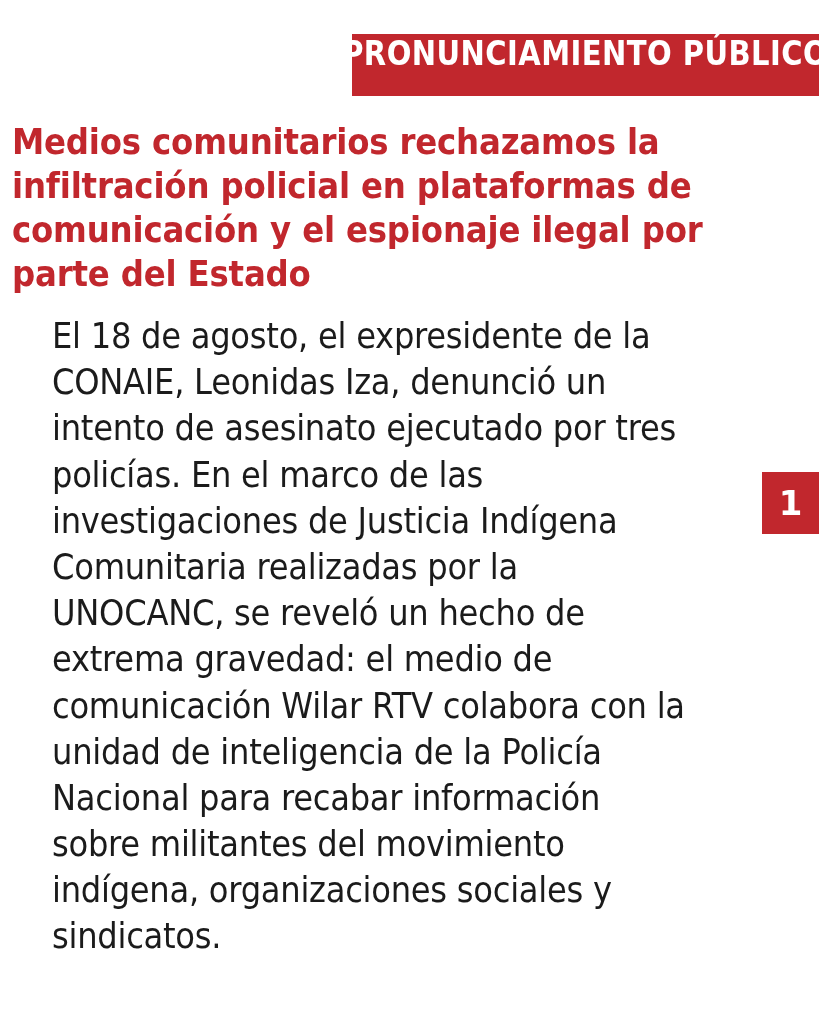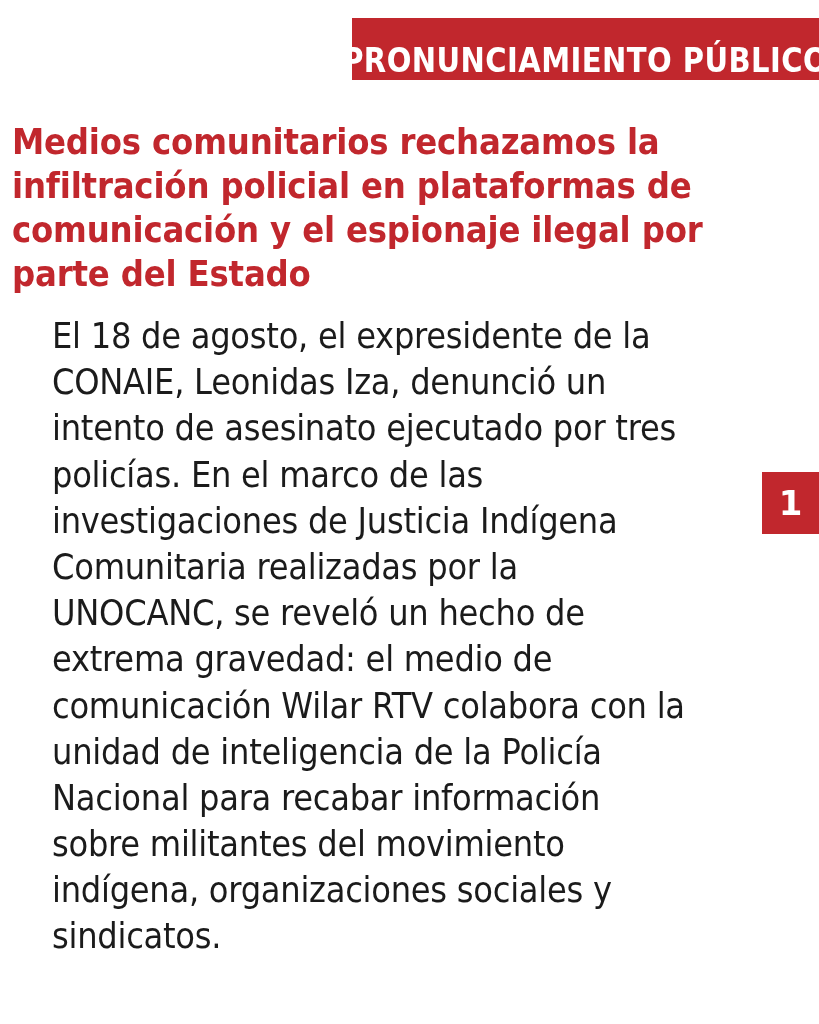--- a/index.html
+++ b/index.html
@@ -26,26 +26,26 @@
   .banner-row {
     position: absolute;
     top: 18px;
     left: 0;
     width: 819px;
     height: 62px;
   }
   .banner {
     position: absolute;
     left: 352px;
-    top: 0;
+    top: 16px;
     width: 467px;
     height: 62px;
     background: #c1272d;
     display: flex;
-    align-items: flex-end;
+    align-items: flex-start;
     justify-content: center;
   }
   .banner-text {
     color: #ffffff;
     font-size: 33px;
     font-weight: bold;
     letter-spacing: 0.5px;
     text-transform: uppercase;
     font-family: "DejaVu Sans", "Liberation Sans", sans-serif;
     transform: scaleX(0.88);

